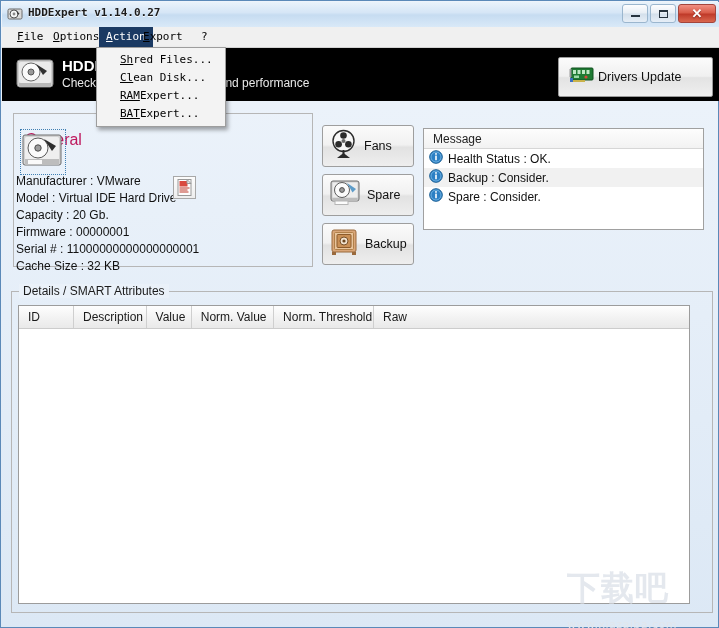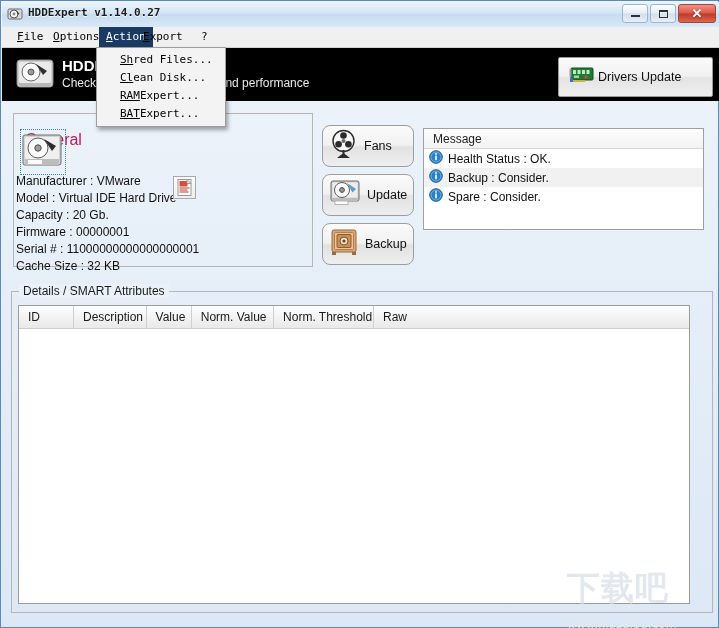--- a/index.html
+++ b/index.html
@@ -187,21 +187,21 @@
     display: flex; align-items: center; justify-content: center;
     z-index: 6;
   }
 
   
   .abtn {
     position: absolute; left: 321px;
     width: 92px; height: 42px;
     box-sizing: border-box;
     border: 1px solid #9e9e9e;
-    border-radius: 8px;
+    border-radius: 3px;
     background: linear-gradient(180deg,#fbfbfb 0%, #f1f1f1 47%, #e2e2e2 53%, #eeeeee 100%);
     display: flex; align-items: center;
     padding-left: 7px;
   }
   #btn-fans { top: 124px; }
   #btn-spare { top: 173px; }
   #btn-backup { top: 222px; }
   .abtn-label {
     font-size: 12.5px; color: #111; margin-left: 7px;
   }
@@ -419,21 +419,21 @@
       <svg width="30" height="28" viewBox="0 0 30 28">
         <rect x="1" y="2" width="28" height="20" rx="2" fill="#cfcfcf" stroke="#6c6c6c"></rect>
         <rect x="2.5" y="3.5" width="25" height="15" fill="#ededed"></rect>
         <circle cx="12" cy="11" r="7.5" fill="#fbfbfb" stroke="#5c5c5c"></circle>
         <circle cx="12" cy="11" r="2.4" fill="#9b9b9b" stroke="#4e4e4e"></circle>
         <path d="M17 4 L26 10 L22.5 13.5 Z" fill="#5d9cc9"></path>
         <rect x="2.5" y="19" width="25" height="3.5" fill="#bcbcbc"></rect>
         <rect x="5" y="22" width="13" height="3.5" fill="#fcfcfc" stroke="#b5b5b5"></rect>
       </svg>
     </span>
-    <span class="abtn-label">Update</span>
+    <span class="abtn-label">Spare</span>
   </div>
 
   <div class="abtn" id="btn-backup">
     <span>
       <svg width="28" height="28" viewBox="0 0 28 28">
         <rect x="2" y="2" width="24" height="22" rx="2" fill="#d9a679" stroke="#9a6a3d"></rect>
         <rect x="4.5" y="4.5" width="19" height="17" rx="1" fill="#e8c49c" stroke="#b08049"></rect>
         <rect x="7" y="6.5" width="14" height="13" rx="1" fill="#c98f55" stroke="#8d5c2c"></rect>
         <circle cx="14" cy="13" r="4" fill="#f0e2cf" stroke="#7a5128"></circle>
         <circle cx="14" cy="13" r="1.6" fill="#6b451f"></circle>

